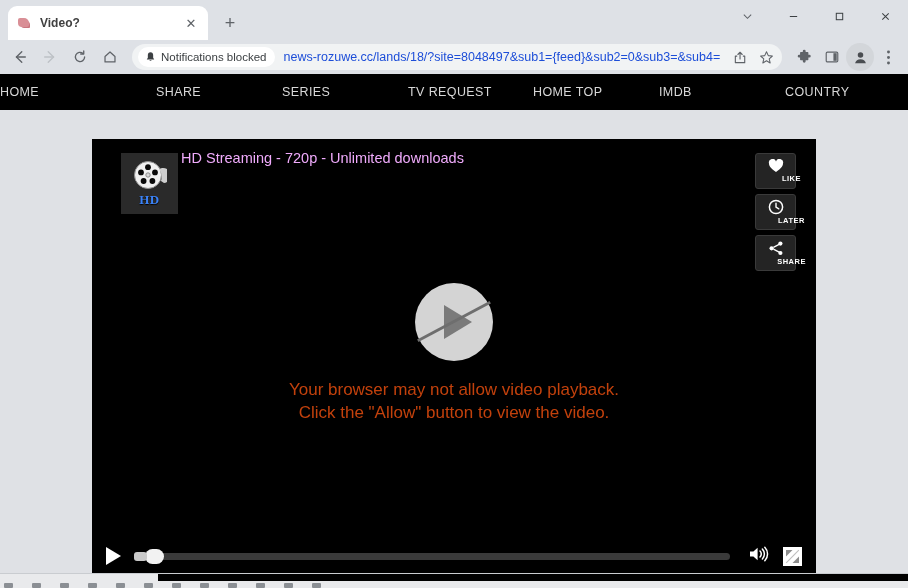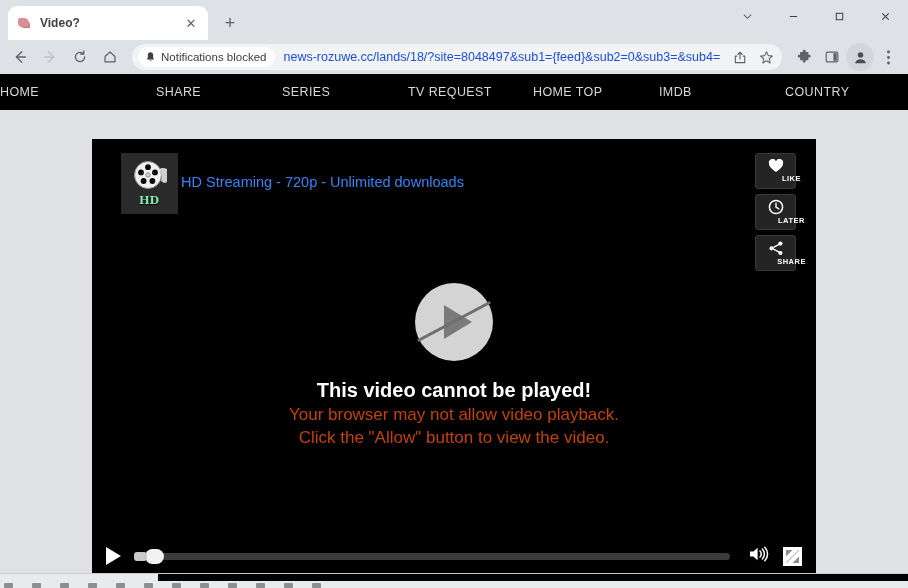--- a/index.html
+++ b/index.html
@@ -128,27 +128,27 @@
   }
   .thumb {
     position: absolute; left: 29px; top: 14px;
     width: 57px; height: 61px;
     background: #2a2a2a;
     display: flex; flex-direction: column;
     align-items: center; justify-content: center; gap: 1px;
   }
   .reel { width: 34px; height: 31px; position: relative; }
   .reel-hd {
-    font-size: 13px; font-weight: bold; color: #86efac;
+    font-size: 13px; font-weight: bold; color: #3b82f6;
     font-family: "Liberation Serif", serif; letter-spacing: 0.5px;
     text-shadow: 0 1px 1px #000;
   }
   .stream-title {
     position: absolute; left: 89px; top: 11px;
-    font-size: 14.5px; color: #3b82f6; margin-top: 24px;
+    font-size: 14.5px; color: #f0abfc;
   }
 
   .actions {
     position: absolute; right: 20px; top: 14px;
     display: flex; flex-direction: column; gap: 5px;
   }
   .act-btn {
     width: 41px; height: 36px; background: #242424;
     border: 1px solid #3a3a3a; border-radius: 3px;
     display: flex; flex-direction: column;
@@ -409,21 +409,20 @@
             <span class="act-lbl">SHARE</span>
           </div>
         </div>
       </div>
 
       <div class="center-block">
         <div class="bigplay">
           <span class="tri"></span>
           <span class="slash"></span>
         </div>
-        <div class="msg-main">This video cannot be played!</div>
         <div class="msg-sub">Your browser may not allow video playback.</div>
         <div class="msg-sub">Click the "Allow" button to view the video.</div>
       </div>
 
       <div class="controls">
         <span class="sm-play"></span>
         <div class="seek">
           <span class="seek-knob"></span>
         </div>
         <span class="vol">

